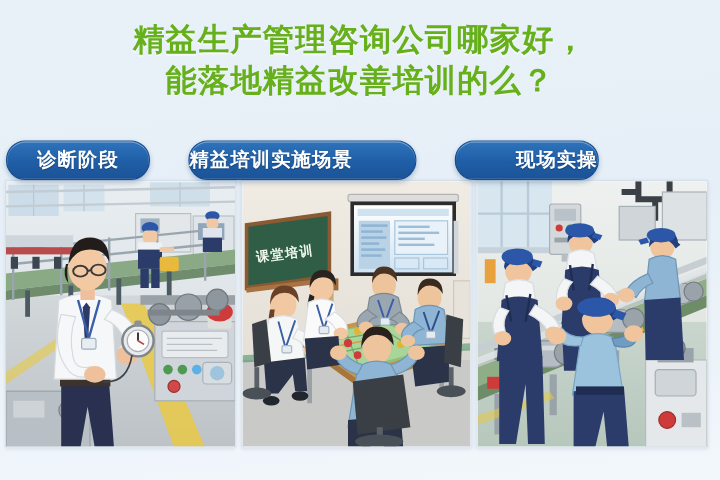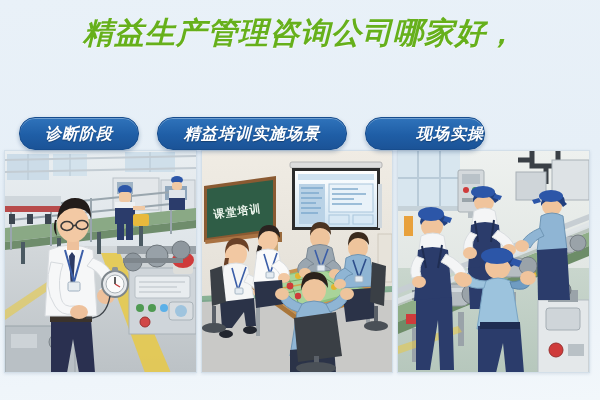--- a/index.html
+++ b/index.html
@@ -14,47 +14,45 @@
   }
   
   .title-block{
     position:absolute;left:0;top:16px;width:600px;
     text-align:center;
   }
   .title-line{
     display:block;
     color:#66b01b;
     font-weight:bold;
-    font-size:30px;
+    font-size:26px;
     line-height:34px;
     letter-spacing:1px;
     text-shadow:0 1px 0 rgba(255,255,255,.6);
-    font-style:italic;
   }
   
   .badge-row{
     position:absolute;top:117px;left:0;width:504px;height:32px;
-    display:flex;align-items:center;justify-content:center;gap:18px;
+    display:flex;align-items:center;justify-content:center;gap:32px;
     z-index:20;
-    font-style:italic;
   }
   .badge{
     height:31px;line-height:31px;
     padding:0 16px;
     border-radius:16px;
     background:linear-gradient(180deg,#2f73bb 0%,#1f5ea6 55%,#1b5397 100%);
     color:#ffffff;
     font-size:16px;font-weight:bold;letter-spacing:1px;
     white-space:nowrap;
     box-shadow:0 2px 4px rgba(20,60,110,.30), inset 0 1px 0 rgba(255,255,255,.32);
     border:1px solid #174d8e;
     text-shadow:0 1px 1px rgba(0,0,0,.28);
   }
   .badge.b1{width:118px;padding:0;text-align:center;}
-  .badge.b2{width:188px;padding:0;text-align:center;}
+  .badge.b2{width:188px;padding:0;text-align:left;}
   .badge.b3{width:118px;padding:0;text-align:right;}
   
   .panels{
     position:absolute;left:4px;top:150px;width:592px;height:223px;
     display:flex;gap:4px;
   }
   .panel{
     position:relative;overflow:hidden;
     background:#ffffff;
     border:1px solid #d3dfe9;
@@ -69,20 +67,21 @@
     font-size:11px;font-weight:bold;fill:#eef6ee;letter-spacing:1px;
   }
 </style>
 </head>
 <body>
 
 <div id="root">
 
   <div class="title-block">
     <span class="title-line">精益生产管理咨询公司哪家好，</span>
+    <span class="title-line">能落地精益改善培训的么？</span>
   </div>
 
   <div class="badge-row">
     <div class="badge b1">诊断阶段</div>
     <div class="badge b2">精益培训实施场景</div>
     <div class="badge b3">现场实操</div>
   </div>
 
   <div class="panels">
 

